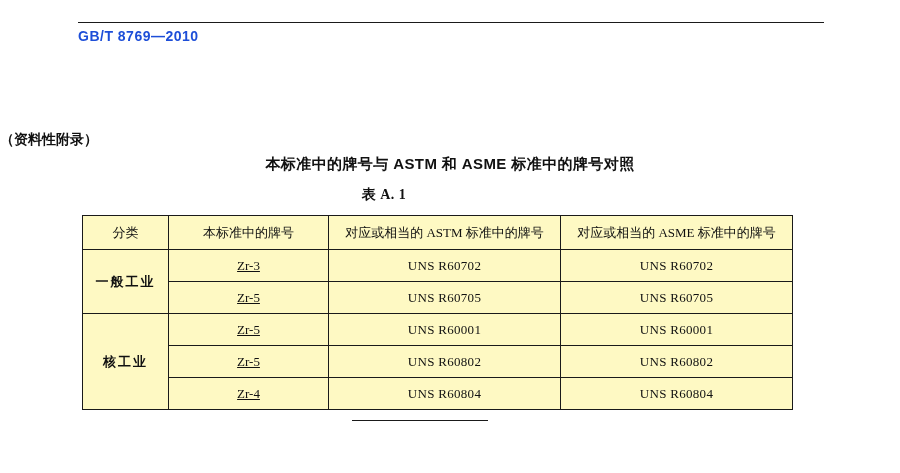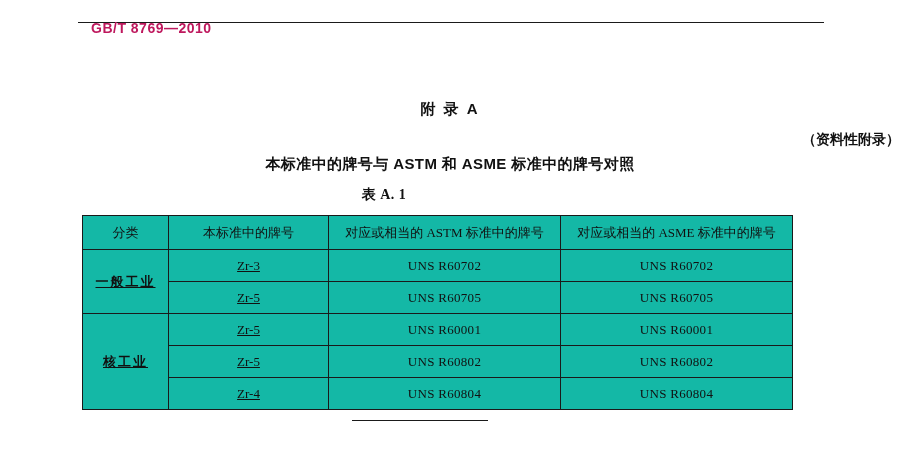--- a/index.html
+++ b/index.html
@@ -25,46 +25,45 @@
     position: absolute;
     left: 78px;
     top: 22px;
     width: 746px;
     height: 0;
     border-top: 1px solid #1a1a1a;
   }
   .doc-number {
     position: absolute;
     left: 78px;
-    top: 20px;
+    top: 28px;
     font-family: "Liberation Sans", sans-serif;
     font-weight: bold;
     font-size: 14px;
     letter-spacing: 0.5px;
-    color: #be185d;
+    color: #1d4ed8;
     white-space: nowrap;
-    margin-left: 13px;
   }
   .annex-title {
     position: absolute;
     left: 0;
     top: 100px;
     width: 900px;
     text-align: center;
     font-family: "Liberation Sans", sans-serif;
     font-weight: bold;
     font-size: 15px;
     letter-spacing: 2px;
   }
   .annex-kind {
     position: absolute;
     left: 0;
     top: 131px;
     width: 900px;
-    text-align: right;
+    text-align: left;
     font-family: "Liberation Sans", sans-serif;
     font-weight: bold;
     font-size: 14px;
   }
   .annex-heading {
     position: absolute;
     left: 0;
     top: 155px;
     width: 900px;
     text-align: center;
@@ -87,21 +86,21 @@
   .table-wrap {
     position: absolute;
     left: 82px;
     top: 215px;
     width: 740px;
   }
   table.cmp {
     border-collapse: collapse;
     width: 688px;
     table-layout: fixed;
-    background: #14b8a6;
+    background: #fef9c3;
   }
   table.cmp td, table.cmp th {
     border: 1px solid #1a1a1a;
     text-align: center;
     vertical-align: middle;
     font-size: 13px;
     font-family: "Liberation Serif", serif;
     padding: 0;
     height: 31px;
     color: #111;
@@ -112,21 +111,20 @@
   }
   table.cmp .col-class { width: 86px; }
   table.cmp .col-this  { width: 160px; }
   table.cmp .col-astm  { width: 232px; }
   table.cmp .col-asme  { width: 232px; }
   .cat-cell {
     font-family: "Liberation Sans", sans-serif;
     font-weight: bold;
     font-size: 13px;
     letter-spacing: 2px;
-    text-decoration: underline;
   }
   .hdr-cell {
     font-family: "Liberation Sans", sans-serif;
     font-weight: bold;
     font-size: 12.5px;
   }
   .grade-cell {
     font-family: "Liberation Serif", serif;
     font-size: 13.5px;
     text-decoration: underline;
@@ -147,21 +145,20 @@
 </style>
 </head>
 <body>
 
 <div class="page">
 
   <div class="header-rule"></div>
 
   <div class="doc-number">GB/T 8769—2010</div>
 
-  <div class="annex-title">附 录 A</div>
 
   <div class="annex-kind">（资料性附录）</div>
 
   <div class="annex-heading">本标准中的牌号与 ASTM 和 ASME 标准中的牌号对照</div>
 
   <div class="table-caption">表 A. 1</div>
 
   <div class="table-wrap">
     <table class="cmp">
       <colgroup>

